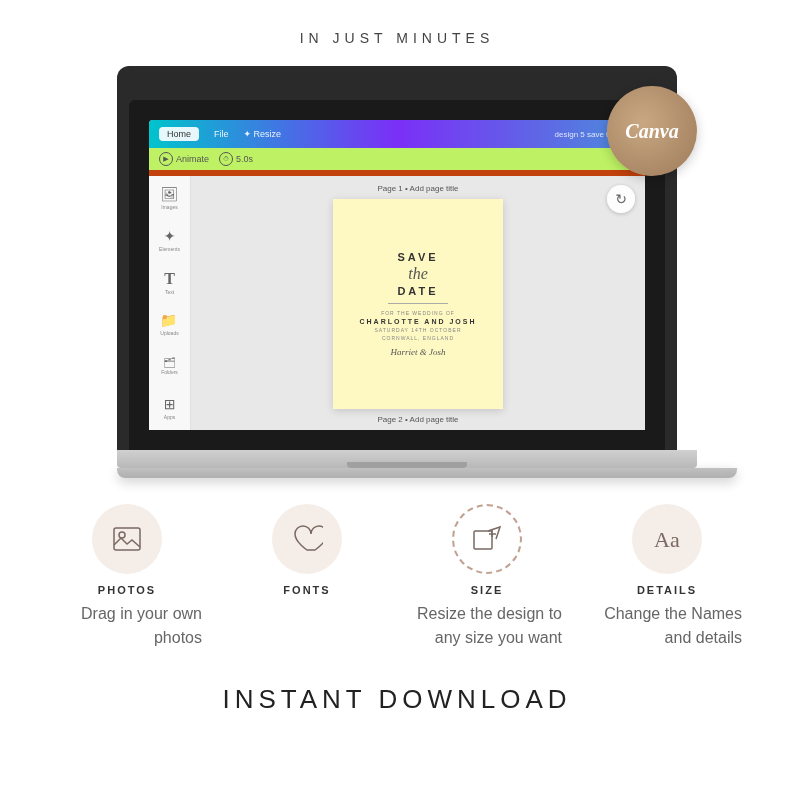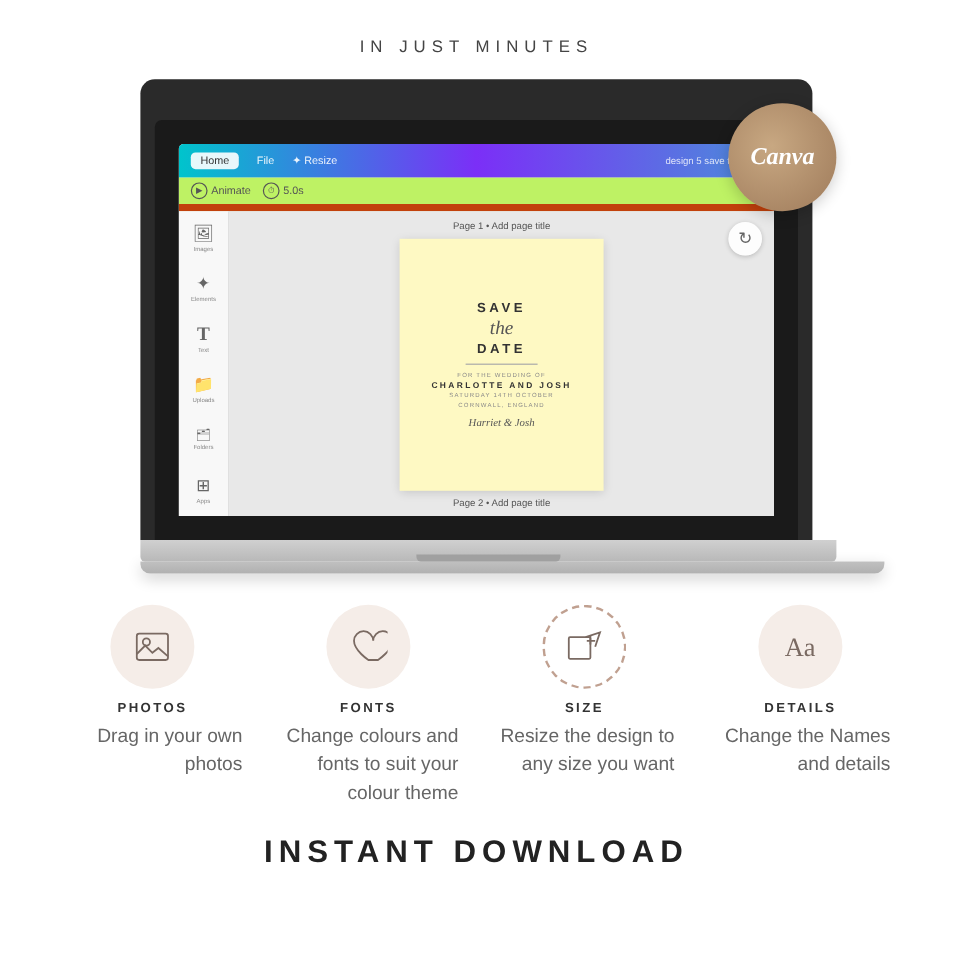--- a/index.html
+++ b/index.html
@@ -390,25 +390,25 @@
       font-size: 16px;
       color: #666;
       text-align: right;
       line-height: 1.5;
     }
 
     
     .bottom-title {
       font-family: 'Trebuchet MS', Arial, sans-serif;
       font-size: 26px;
-      font-weight: 700;
+      font-weight: 400;
       letter-spacing: 5px;
       color: #222;
       text-align: center;
-      margin-top: 20px;
+      margin-top: 34px;
     }
   </style>
 </head>
 <body>
 
 <div class="page">
 
   <p class="sub-title">IN JUST MINUTES</p>
 
   <div class="laptop-wrapper">
@@ -515,21 +515,20 @@
       <div class="feature-desc">Drag in your own photos</div>
     </div>
 
     <div class="feature-item">
       <div class="feature-icon-circle">
         <svg viewBox="0 0 32 32" fill="none" xmlns="http://www.w3.org/2000/svg" width="32" height="32">
           <path d="M16 27s-12-8-12-16a8 8 0 0116 0 8 8 0 0116 0c0 8-12 16-12 16z" stroke="#7a6a62" stroke-width="1.5" fill="none"></path>
         </svg>
       </div>
       <div class="feature-label">FONTS</div>
-      <div class="feature-desc">Change colours and fonts to suit your colour theme</div>
     </div>
 
     <div class="feature-item">
       <div class="feature-icon-circle dashed">
         <svg viewBox="0 0 32 32" fill="none" xmlns="http://www.w3.org/2000/svg" width="32" height="32">
           <rect x="3" y="8" width="18" height="18" rx="1" stroke="#7a6a62" stroke-width="1.5" fill="none"></rect>
           <polyline points="17,8 29,4 25,16" stroke="#7a6a62" stroke-width="1.5" fill="none"></polyline>
           <line x1="21" y1="7" x2="21" y2="14" stroke="#7a6a62" stroke-width="1.5"></line>
           <line x1="25" y1="11" x2="18" y2="11" stroke="#7a6a62" stroke-width="1.5"></line>
         </svg>

